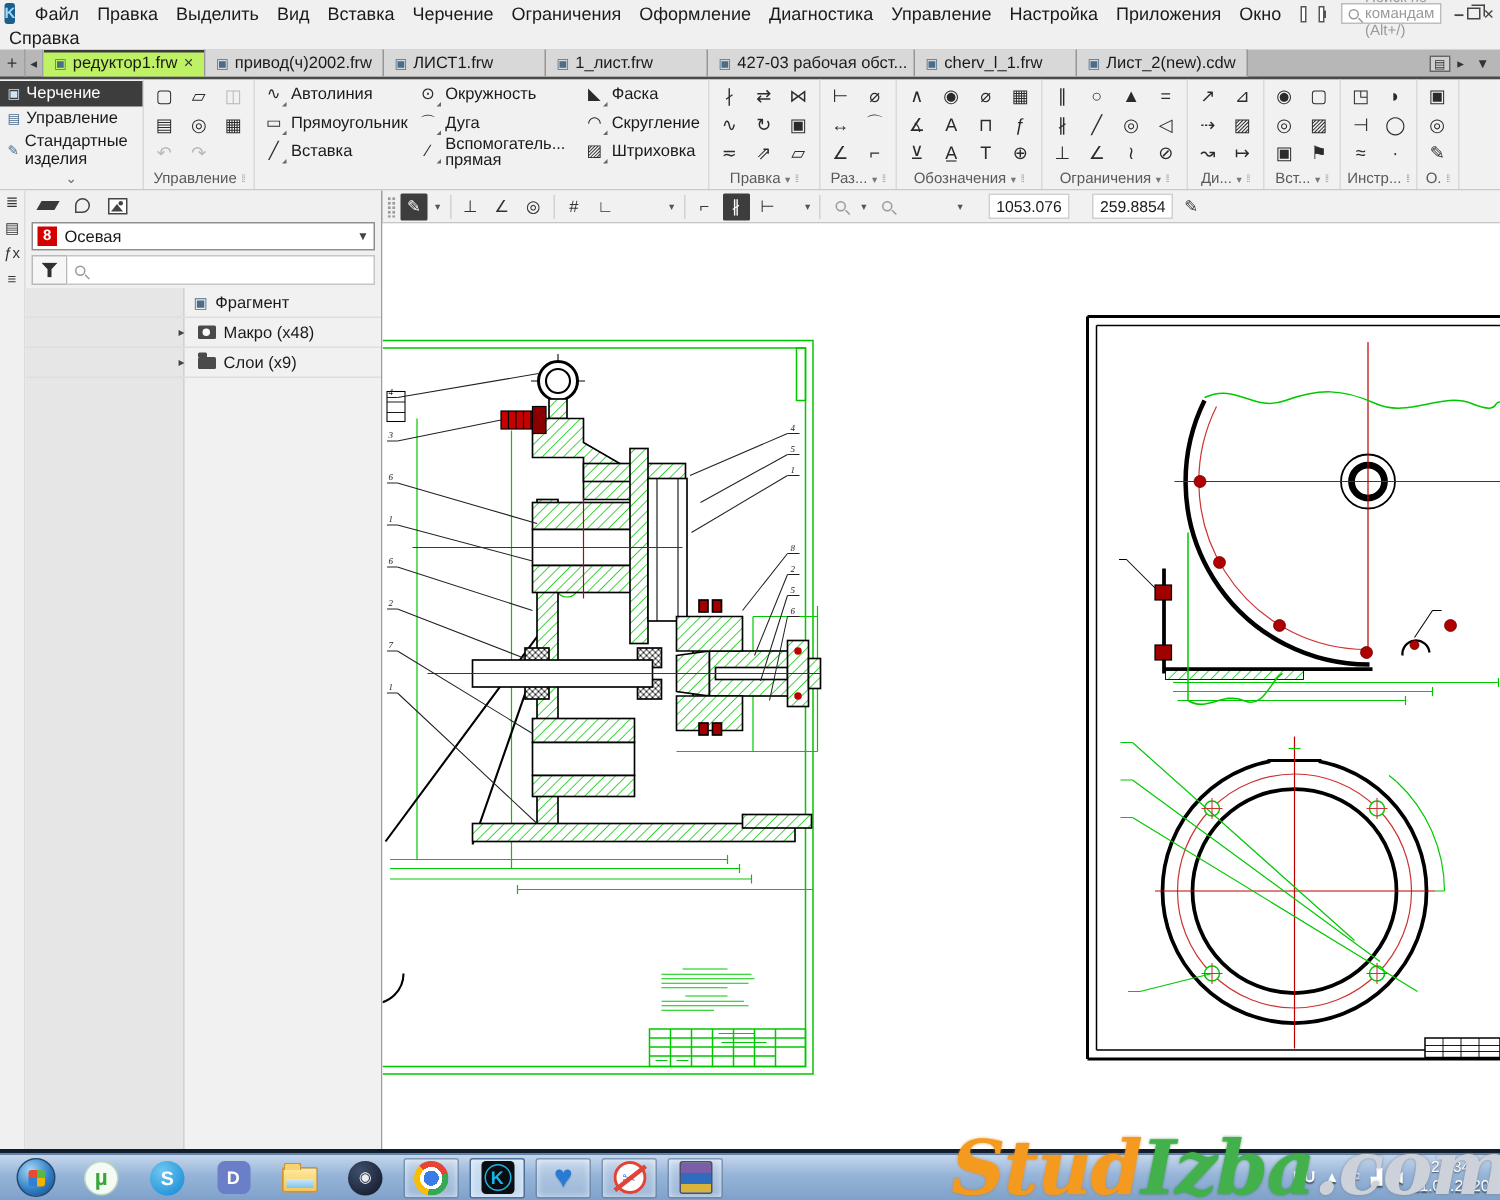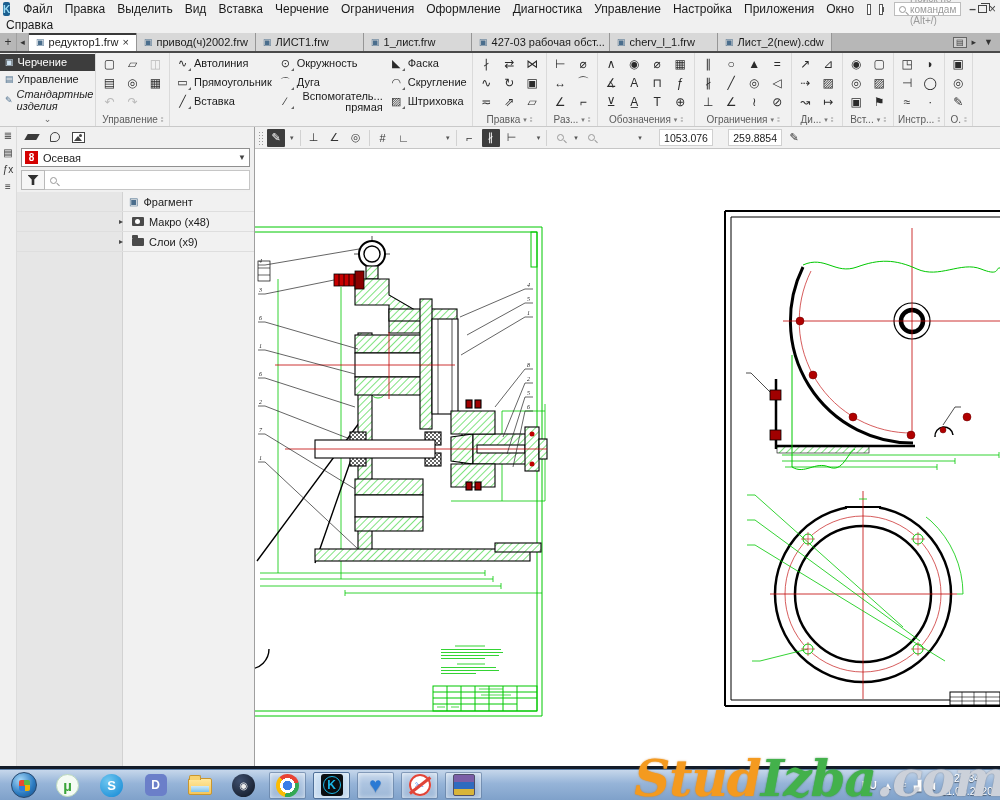--- a/index.html
+++ b/index.html
@@ -26,21 +26,21 @@
   .toprow2 .menu-item{padding:1px 6px;}
 
   
   .tabbar{height:20px;background:#b7b7b7;display:flex;align-items:stretch;border-bottom:2px solid #4a4a4a;}
   .tbtn{width:17px;display:flex;align-items:center;justify-content:center;color:#333;font-size:12px;border-right:1px solid #a0a0a0;}
   .tbtn.small{width:12px;font-size:9px;}
   .tab{display:flex;align-items:center;gap:4px;padding:0 7px;background:#d8d8d8;border-right:1px solid #969696;font-size:11px;min-width:108px;max-width:138px;white-space:nowrap;overflow:hidden;}
   .tab .ticon{flex:0 0 auto;color:#4a6d8c;font-size:9px;}
   .tab .ticon::before{content:"▣";}
   .tab .tab-close{display:none;margin-left:auto;color:#333;font-size:11px;}
-  .tab.active{background:#ffffff;box-shadow:inset 0 2px 0 #3a3a3a;}
+  .tab.active{background:#bef264;box-shadow:inset 0 2px 0 #3a3a3a;}
   .tab.active .tab-close{display:inline;}
   .tabbar .rspace{flex:1;}
   .tabbar .rctl{display:flex;align-items:center;gap:2px;padding:0 4px;color:#333;}
   .tabbar .rctl span{font-size:9px;padding:0 3px;}
   .tabbar .rctl .boxed{border:1px solid #666;font-size:8px;padding:0 2px;background:#cfcfcf;}
 
   
   .ribbon{height:74px;background:#f1f1f1;display:flex;border-bottom:1px solid #c9c9c9;}
   .cats{width:96px;display:flex;flex-direction:column;border-right:1px solid #d8d8d8;padding-top:1px;}
   .cat{flex:0 0 auto;min-height:17px;display:flex;align-items:center;gap:4px;padding:1px 5px;font-size:11px;line-height:1.05;}
@@ -52,21 +52,21 @@
   .rgrid{flex:1;display:grid;grid-auto-flow:column;grid-template-rows:repeat(3,19px);align-items:center;}
   .rgrid.rowflow{grid-auto-flow:row;grid-template-columns:repeat(3,23px);}
   .icell{width:23px;height:18px;display:flex;align-items:center;justify-content:center;font-size:12px;color:#2b2b2b;}
   .icell.dis{color:#b9b9b9;}
   .rglabel{height:13px;font-size:10px;color:#5a5a5a;display:flex;align-items:center;justify-content:center;gap:3px;}
   .rglabel .dd{font-size:7px;color:#777;}
   .rglabel .grip{font-size:7px;color:#9a9a9a;letter-spacing:-1px;}
   .gbtn{display:flex;align-items:center;gap:4px;font-size:11px;padding:0 3px;line-height:1.0;}
   .gicon{width:15px;height:14px;display:flex;align-items:center;justify-content:center;font-size:11px;position:relative;flex:0 0 auto;color:#2b2b2b;}
   .gicon::after{content:"";position:absolute;right:-1px;bottom:0;border-left:3px solid transparent;border-bottom:3px solid #666;}
-  .glabel{white-space:normal;max-width:86px;text-align:right;}
+  .glabel{white-space:normal;max-width:86px;}
 
   
   .parambar{position:absolute;left:255px;top:127px;right:0;height:22px;background:#f1f1f1;border-bottom:1px solid #c6c6c6;display:flex;align-items:center;gap:3px;padding:0 3px;font-size:11px;}
   .pb-handle{width:6px;height:14px;background-image:radial-gradient(#9a9a9a 1px,transparent 1px);background-size:3px 3px;}
   .pbtn{height:18px;min-width:18px;display:flex;align-items:center;justify-content:center;font-size:11px;color:#333;padding:0 2px;}
   .pbtn.dark{background:#3d3d3d;color:#fff;border-radius:1px;}
   .pb-sep{width:1px;height:16px;background:#d2d2d2;margin:0 1px;}
   .pb-dd{font-size:7px;color:#555;padding:0 2px;}
   .pval{background:#fff;border:1px solid #d0d0d0;height:17px;display:flex;align-items:center;padding:0 4px;font-size:10.5px;}
   .pb-label{color:#333;padding:0 1px;margin-top:44px;}
@@ -241,21 +241,21 @@
     <div class="cat active">
       <span class="cicon">▣</span>
       <span>Черчение</span>
     </div>
     <div class="cat">
       <span class="cicon">▤</span>
       <span>Управление</span>
     </div>
     <div class="cat">
       <span class="cicon">✎</span>
-      <span style="max-width:70px;font-style:italic;">Стандартные изделия</span>
+      <span style="max-width:70px;">Стандартные изделия</span>
     </div>
     <div class="catchev">⌄</div>
   </div>
 
   <div class="rgroup">
     <div class="rgrid rowflow">
 
     <span class="icell">▢</span>
         <span class="icell">▱</span>
         <span class="icell dis">◫</span>

